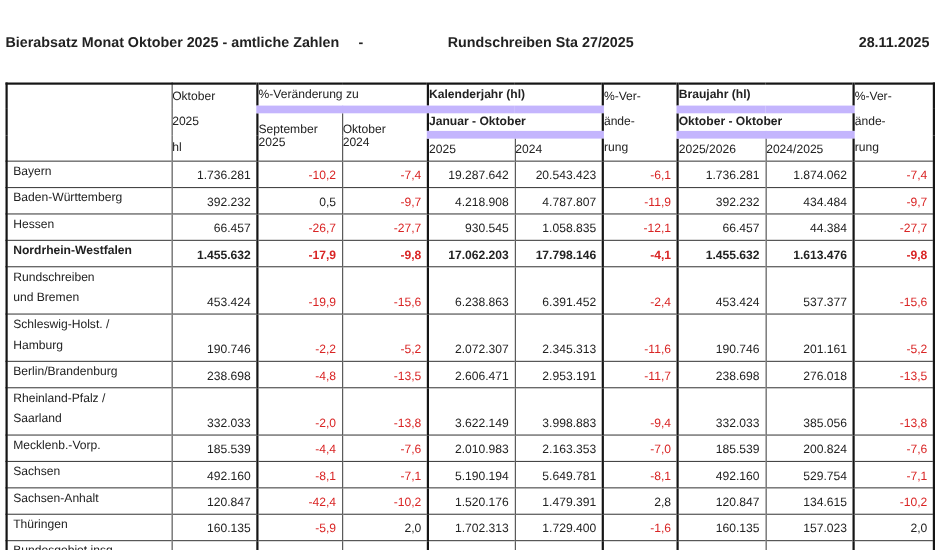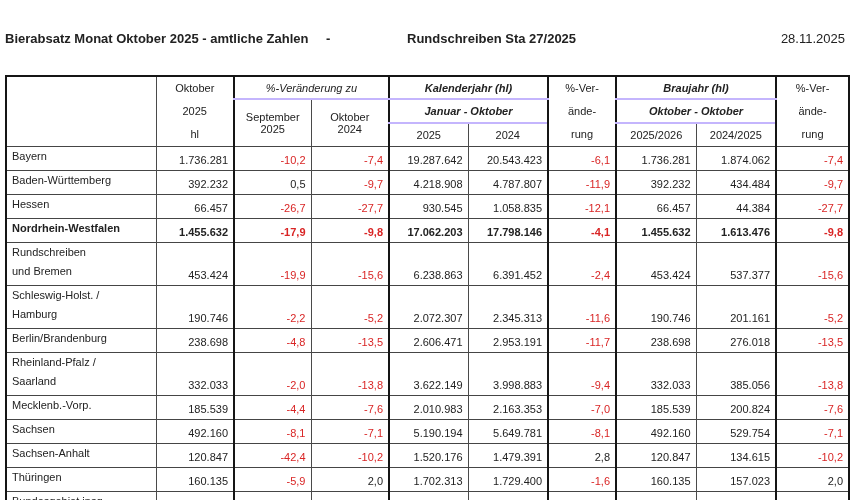--- a/index.html
+++ b/index.html
@@ -12,21 +12,21 @@
     font-family: "Liberation Sans", sans-serif;
     color: #222;
   }
   #stage { position: relative; width: 850px; height: 352px; }
 
   
   .doc-header { position: absolute; top: 31px; left: 0; width: 100%; height: 16px; font-size: 13px; }
   .doc-title   { position: absolute; left: 5px;  font-weight: bold; white-space: nowrap; }
   .doc-dash    { position: absolute; left: 326px; font-weight: bold; }
   .doc-subtitle{ position: absolute; left: 370px; font-weight: bold; white-space: nowrap; margin-left: 37px; }
-  .doc-date    { position: absolute; right: 5px; font-weight: normal; text-align: center; }
+  .doc-date    { position: absolute; right: 5px; font-weight: bold; text-align: center; }
 
   
   table.stats {
     position: absolute;
     left: 5px;
     top: 75px;
     border-collapse: collapse;
     table-layout: fixed;
     width: 843px;
     border: 2px solid #151515;
@@ -42,26 +42,26 @@
   col.c-bj1    { width: 80px; }
   col.c-bj2    { width: 80px; }
   col.c-v2     { width: 73px; }
 
   th, td { padding: 0; font-weight: normal; overflow: hidden; }
 
   thead tr.h1 { height: 23px; }
   thead tr.h2 { height: 23px; }
   thead tr.h3 { height: 24px; }
 
-  th { text-align: center; vertical-align: middle; }
+  th { text-align: left; vertical-align: middle; }
   th.b { font-weight: bold; }
   th .hl { line-height: 23px; }
   .bl1 { border-left: 1px solid #4a4a4a; }
   .bl2 { border-left: 2px solid #151515; }
-  .hbb { border-bottom: 2px solid #c4b5fd; font-style: italic; }
+  .hbb { border-bottom: 7px solid #c4b5fd; }
 
   tbody tr { border-top: 1px solid #454545; }
   tbody tr.single { height: 22px; }
   tbody tr.tall   { height: 43px; }
   tbody tr.total  { height: 24px; }
 
   td.region {
     text-align: left;
     vertical-align: bottom;
     padding: 0 0 4px 5px;

